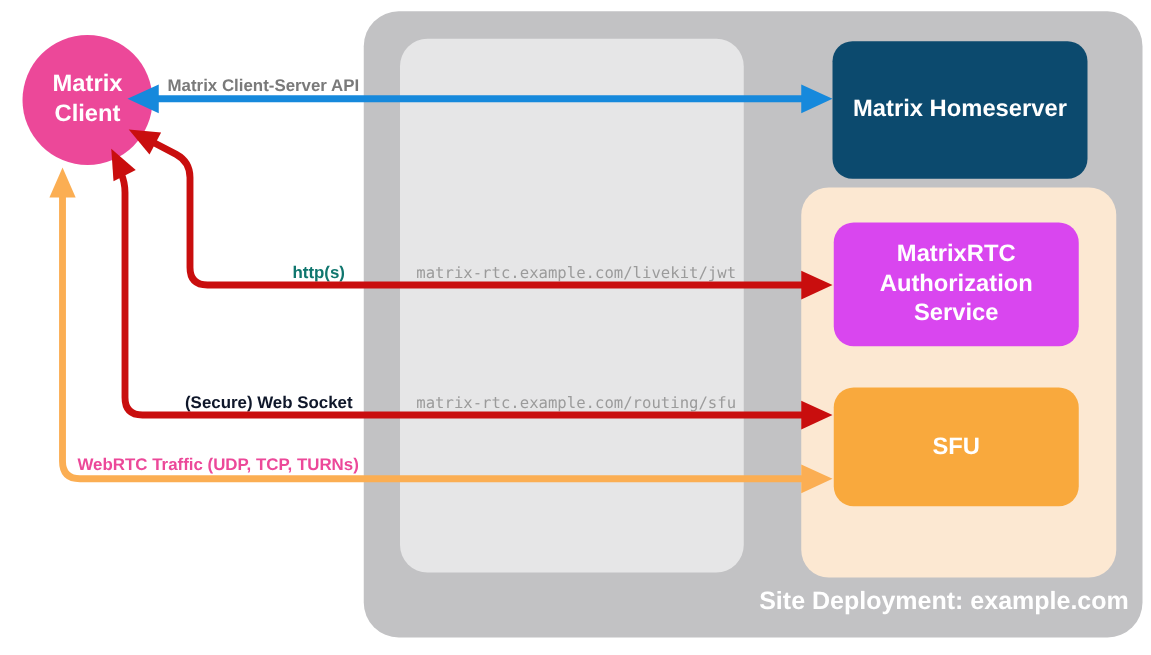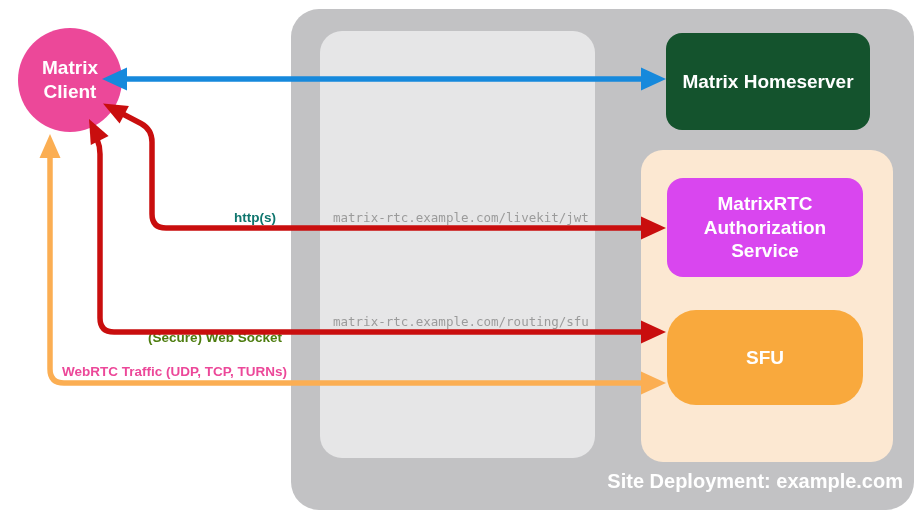--- a/index.html
+++ b/index.html
@@ -39,45 +39,46 @@
   <div class="container" style="left: 291px; top: 9px; width: 623px; height: 501px; background: rgb(194, 194, 196);"></div>
 
   <div class="panel" style="left: 320px; top: 31px; width: 275px; height: 427px; background: rgb(230, 230, 231);"></div>
 
   <div class="panel" style="left: 641px; top: 150px; width: 252px; height: 312px; background: rgb(252, 232, 210);"></div>
 
   <div class="circle-node" style="left: 18px; top: 28px; width: 104px; height: 104px; background: #ec4899;">
     <span style="display:inline-block;max-width:72px;">Matrix Client</span>
   </div>
 
-  <div class="node" style="left: 666px; top: 33px; width: 204px; height: 97px; background: #14532d;">
+  <div class="node" style="left: 666px; top: 33px; width: 204px; height: 110px; background: #0c4a6e;">
     <span>Matrix Homeserver</span>
   </div>
 
   <div class="node" style="left: 667px; top: 178px; width: 196px; height: 99px; background: #d946ef;">
     <span style="display:inline-block;max-width:150px;">MatrixRTC Authorization Service</span>
   </div>
 
-  <div class="node" style="left: 667px; top: 310px; width: 196px; height: 95px; background: rgb(249, 169, 61); border-radius: 29px;">
+  <div class="node" style="left: 667px; top: 310px; width: 196px; height: 95px; background: rgb(249, 169, 61);">
     <span>SFU</span>
   </div>
 
 
 
   <div class="site-label" style="right:18px;top:470px;">Site Deployment: example.com</div>
 
 
   <div class="endpoint-label" style="left: 333px; top: 210px; color: rgb(155, 155, 155);">matrix-rtc.example.com/livekit/jwt</div>
 
   <div class="endpoint-label" style="left: 333px; top: 314px; color: rgb(155, 155, 155);">matrix-rtc.example.com/routing/sfu</div>
 
+  <div class="edge-label" style="left: 134px; top: 61px; color: rgb(122, 122, 122);">Matrix Client-Server API</div>
 
   <div class="edge-label" style="left: 234px; top: 210px; color: #0f766e;">http(s)</div>
 
-  <div class="edge-label" style="left: 148px; top: 330px; color: #4d7c0f;">(Secure) Web Socket</div>
+  <div class="edge-label" style="left: 148px; top: 314px; color: #0f172a;">(Secure) Web Socket</div>
 
   <div class="edge-label" style="left: 62px; top: 364px; color: #ec4899;">WebRTC Traffic (UDP, TCP, TURNs)</div>
 
   <svg class="arrows" width="921" height="524" viewBox="0 0 921 524">
 
     <path d="M 126 79 L 643 79" fill="none" stroke-width="5.5" stroke="#1689DC"></path>
     <polygon points="102,79 127,67.5 127,90.5" fill="#1689DC"></polygon>
     <polygon points="666,79 641,67.5 641,90.5" fill="#1689DC"></polygon>
 
     <path d="M 119 112 L 141 123.5 Q 152 129.5 152 142 L 152 214 Q 152 228 166 228 L 643 228" fill="none" stroke-width="5.5" stroke="#C90E0E"></path>

